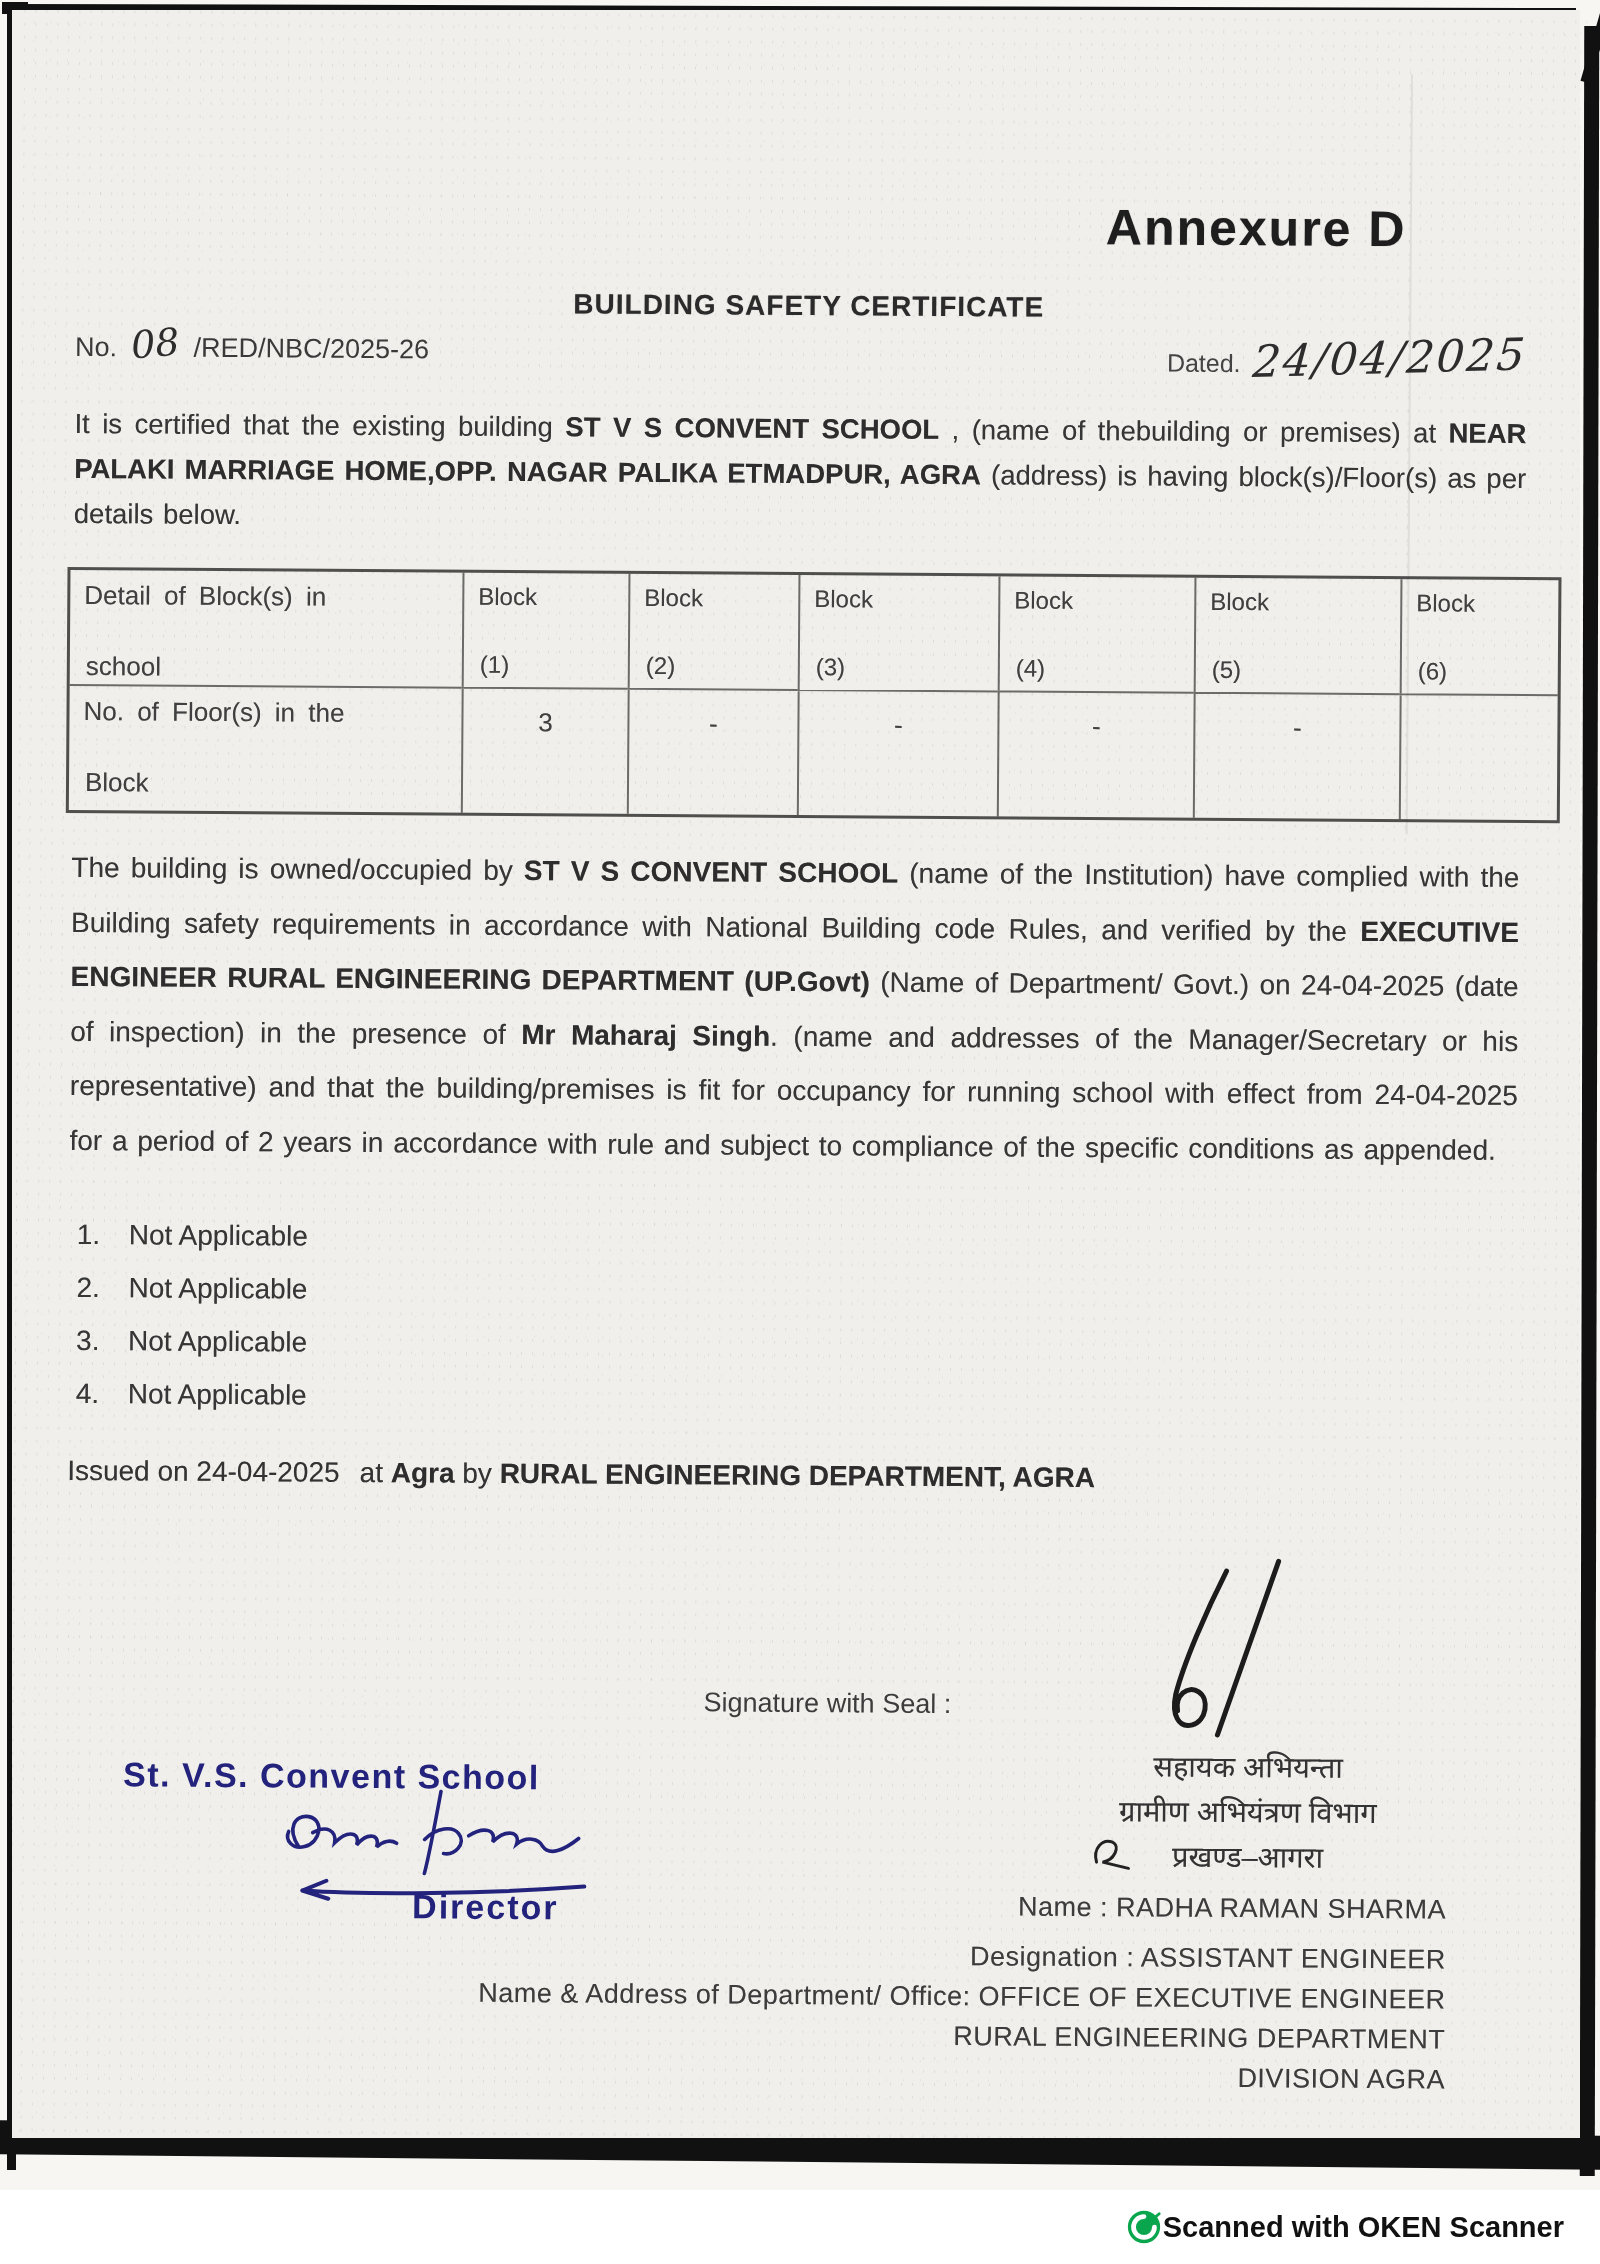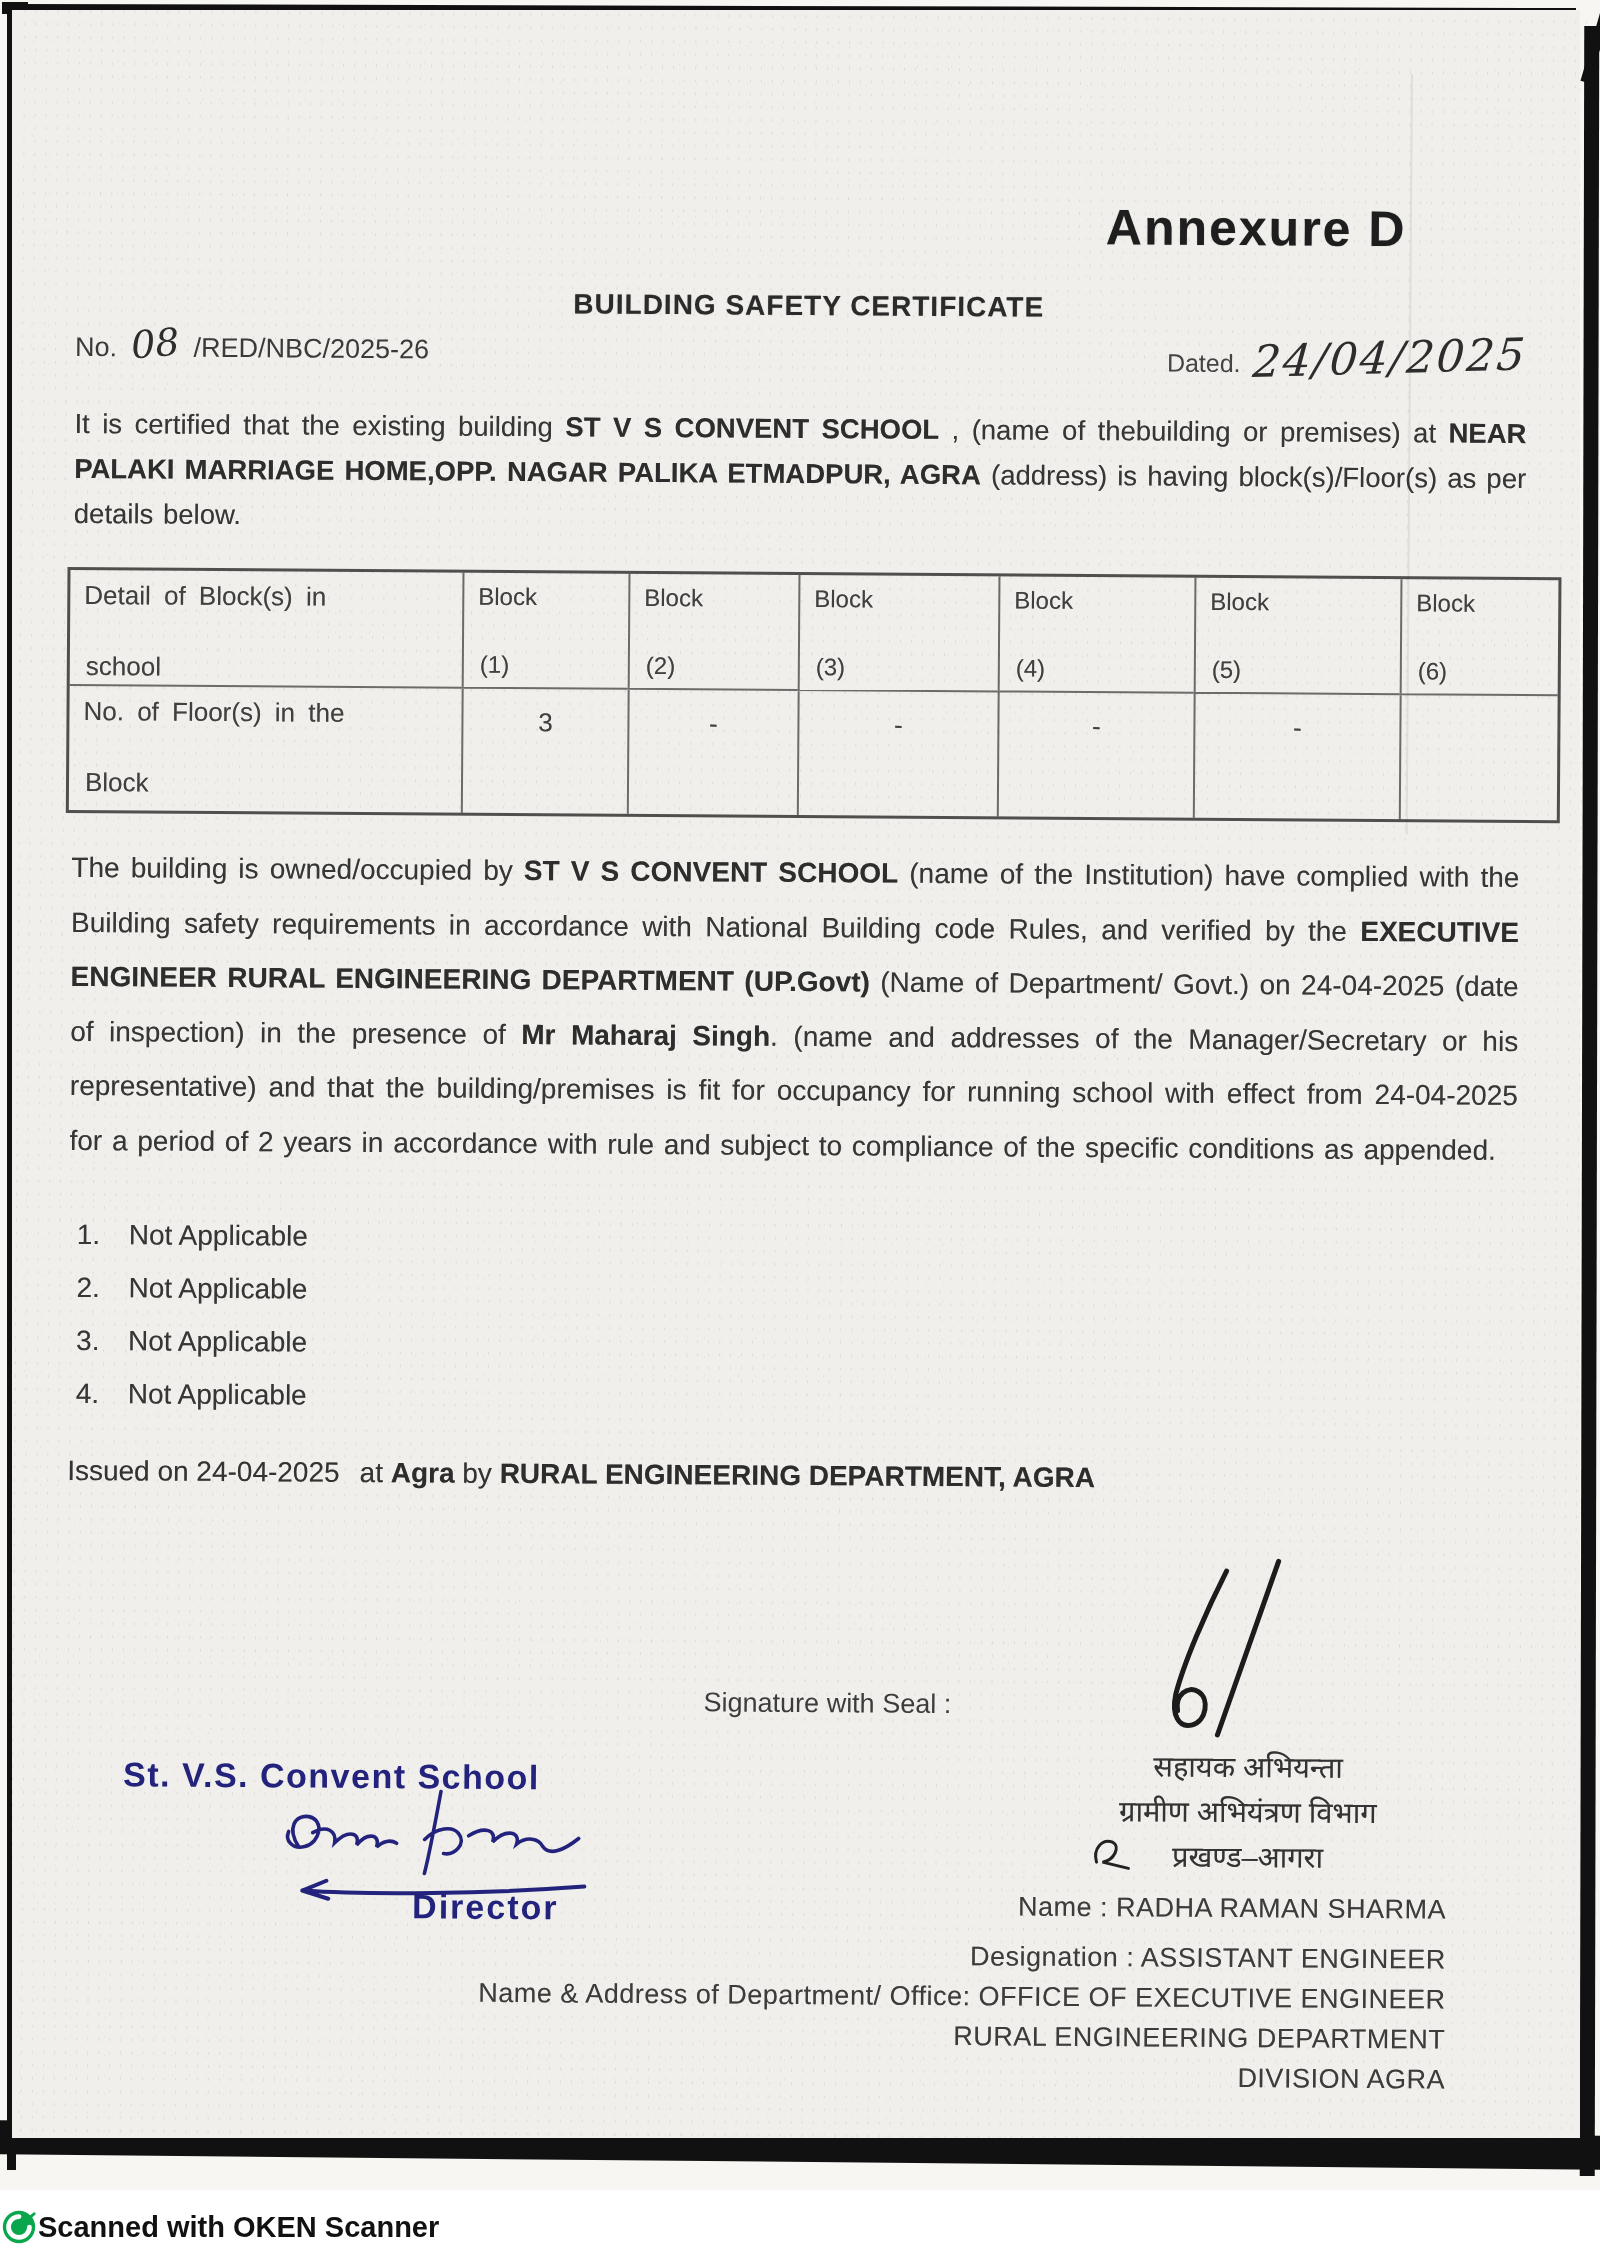--- a/index.html
+++ b/index.html
@@ -74,21 +74,21 @@
   .off.o1{top:1970px;}
   .off.o2{top:2010px;}
   .off.o3{top:2050px;}
   
   .blue{color:#23237d;}
   .school-name{left:116px;top:1750px;font-size:34px;font-weight:600;letter-spacing:1.5px;}
   .sig-blue{left:262px;top:1778px;}
   .director{left:406px;top:1880px;font-size:34px;font-weight:700;letter-spacing:2px;}
   
   .footer{position:absolute;left:0;bottom:0;width:1600px;height:74px;background:#fff;
-          display:flex;align-items:center;justify-content:flex-start;gap:0;padding-right:36px;box-sizing:border-box;}
+          display:flex;align-items:center;justify-content:flex-end;gap:0;padding-right:36px;box-sizing:border-box;}
   .footer-text{font-size:29px;font-weight:600;color:#111;}
   .oken{width:38px;height:38px;display:block;}
 </style>
 </head>
 <body>
 
 <div class="canvas">
   <div class="scan">
 
     <div class="edge top"></div>

